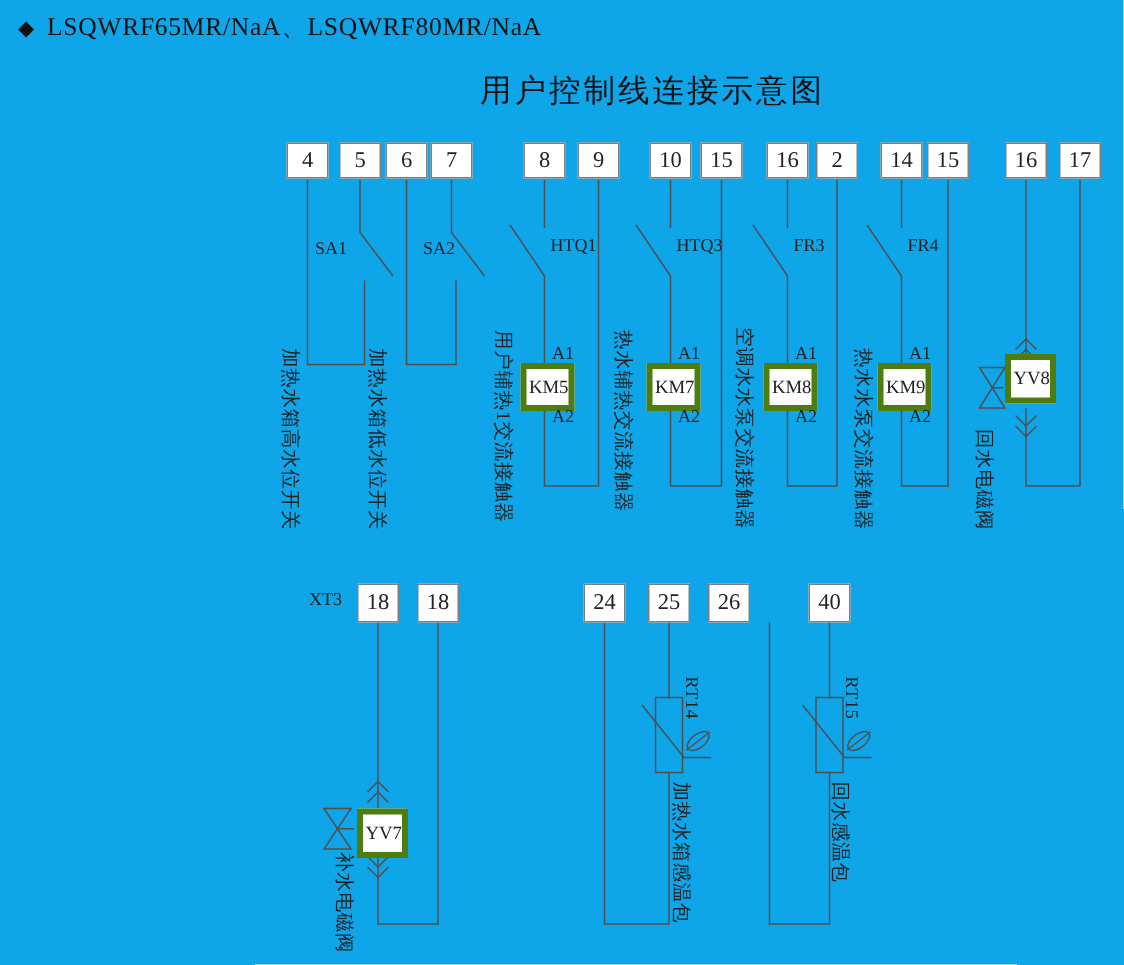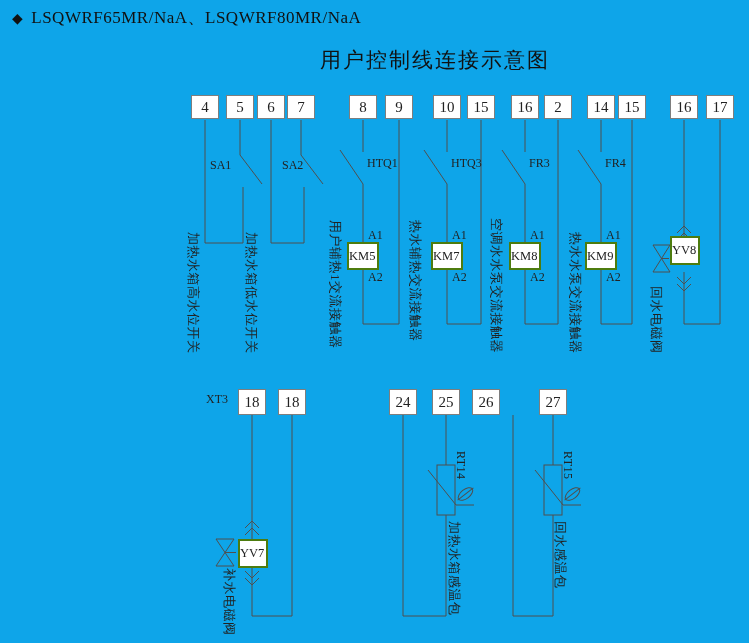--- a/index.html
+++ b/index.html
@@ -15,21 +15,21 @@
   .ttl{
     position:absolute;left:320px;top:46px;font-size:21px;letter-spacing:2px;
     white-space:nowrap;color:#111;
   }
   .term{
     position:absolute;width:26px;height:22px;border:1px solid #7e7e7e;background:#fff;
     text-align:center;line-height:22px;font-size:15px;color:#222;
   }
   .term.b{height:24px;line-height:24px;}
   .cbox{
-    position:absolute;border:2px solid #4d7c0f;background:#fff;text-align:left;
+    position:absolute;border:4px solid #4d7c0f;background:#fff;text-align:right;
     font-size:12.5px;color:#222;
   }
   .km{width:28px;height:24px;line-height:24px;}
   .yv{width:26px;height:25px;line-height:25px;}
   .slabel{
     position:absolute;font-size:12px;color:#222;white-space:nowrap;
   }
   .vlabel{
     position:absolute;font-size:13px;color:#222;white-space:nowrap;
     transform-origin:0 0;transform:rotate(90deg);line-height:14px;letter-spacing:0.5px;
@@ -122,21 +122,21 @@
   <div class="term" style="left:618px;top:95px">15</div>
   <div class="term" style="left:670px;top:95px">16</div>
   <div class="term" style="left:706px;top:95px">17</div>
 
   <div class="slabel" style="left:206px;top:392px">XT3</div>
   <div class="term b" style="left:238px;top:389px">18</div>
   <div class="term b" style="left:278px;top:389px">18</div>
   <div class="term b" style="left:389px;top:389px">24</div>
   <div class="term b" style="left:432px;top:389px">25</div>
   <div class="term b" style="left:472px;top:389px">26</div>
-  <div class="term b" style="left:539px;top:389px">27</div>
+  <div class="term b" style="left:539px;top:389px">40</div>
 
   <div class="slabel" style="left:210px;top:158px">SA1</div>
   <div class="slabel" style="left:282px;top:158px">SA2</div>
   <div class="slabel" style="left:367px;top:156px">HTQ1</div>
   <div class="slabel" style="left:451px;top:156px">HTQ3</div>
   <div class="slabel" style="left:529px;top:156px">FR3</div>
   <div class="slabel" style="left:605px;top:156px">FR4</div>
 
   <div class="slabel" style="left:368px;top:228px">A1</div>
   <div class="cbox km" style="left:347px;top:242px">KM5</div>

